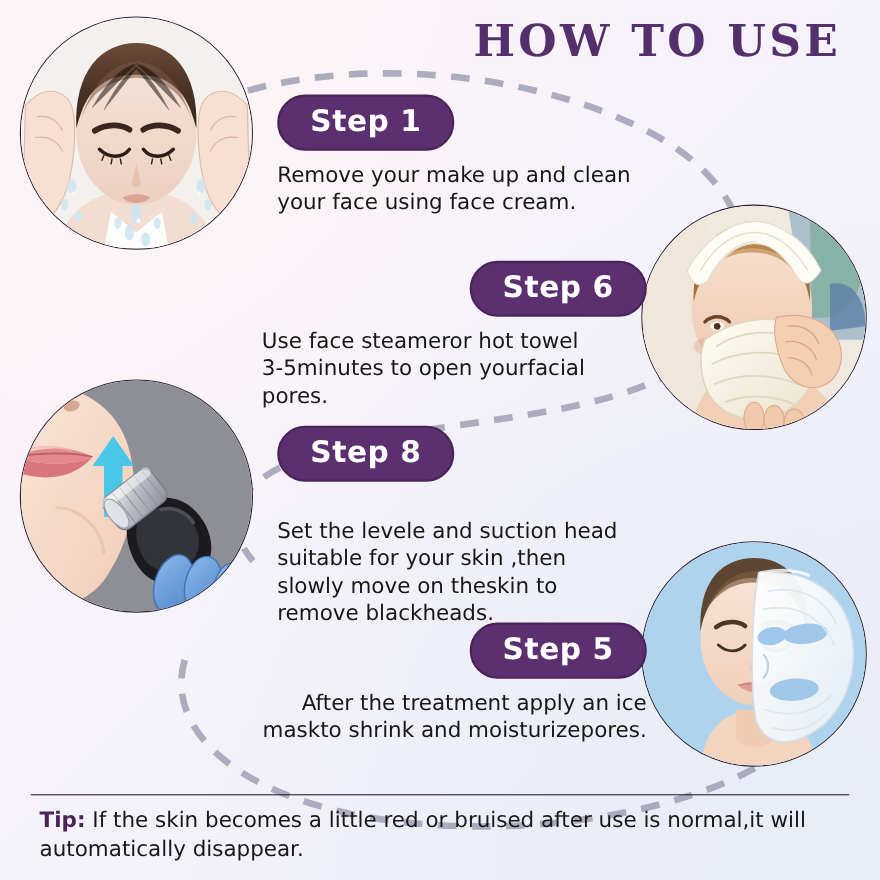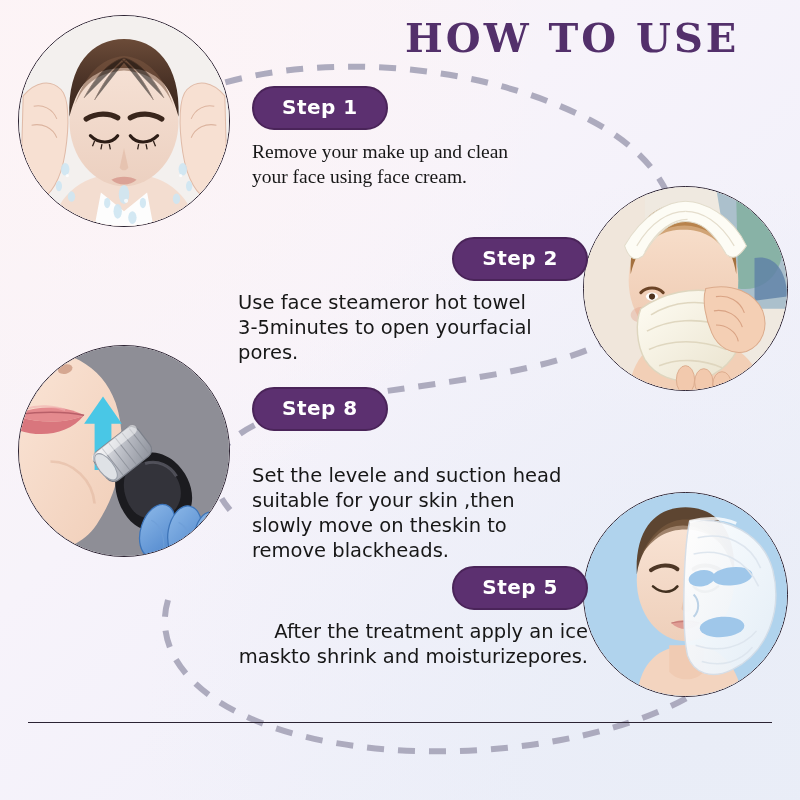--- a/index.html
+++ b/index.html
@@ -13,20 +13,21 @@
     background:
       radial-gradient(circle at 12% 8%, #fdf4f6 0%, rgba(253,244,246,0) 45%),
       radial-gradient(circle at 88% 92%, #e9edf7 0%, rgba(233,237,247,0) 55%),
       linear-gradient(135deg,#fbf3f6 0%,#f7f3fa 38%,#f2f1fa 66%,#eaeef8 100%);
     overflow:hidden;
   }
 
   
   #title{
     position:absolute;left:405px;top:14px;width:385px;height:48px;
+    text-align:center;
     font-family:"DejaVu Serif", serif;
     font-weight:700;
     font-size:40px;
     letter-spacing:3px;
     color:#53306b;
     line-height:48px;
     white-space:nowrap;
   }
 
   
@@ -49,38 +50,38 @@
   
   .step{position:absolute;}
   .badge{
     display:inline-block;
     background:#5c3070;
     border:2px solid #4a2459;
     border-radius:26px;
     color:#ffffff;
     font-family:"DejaVu Sans", sans-serif;
     font-weight:700;
-    font-size:20px;
+    font-size:27px;
     line-height:1;
     padding:9px 28px 11px 28px;
     letter-spacing:0.5px;
     white-space:nowrap;
   }
   .steptext{
     margin-top:9px;
     color:#171717;
     font-family:"DejaVu Sans", sans-serif;
     font-weight:400;
     font-size:19.5px;
     line-height:25px;
     white-space:pre-line;
   }
 
   #s1{left:252px;top:86px;width:350px;}
-  #s1 .steptext{text-align:left;font-family:Liberation Serif, serif;}
+  #s1 .steptext{text-align:left;}
   #s2{left:238px;top:237px;width:350px;text-align:right;}
   #s2 .steptext{text-align:left;}
   #s3{left:252px;top:387px;width:350px;}
   #s3 .steptext{text-align:left;margin-top:32px;}
   #s4{left:238px;top:566px;width:350px;text-align:right;}
   #s4 .steptext{text-align:right;}
 
   
   #tipsep{
     position:absolute;left:28px;top:722px;width:744px;height:0;
@@ -375,34 +376,36 @@
     </svg>
   </div>
 
   <div class="step" id="s1">
     <span class="badge">Step 1</span>
     <div class="steptext">Remove your make up and clean
 your face using face cream.</div>
   </div>
 
   <div class="step" id="s2">
-    <span class="badge">Step 2</span>
+    <span class="badge">Step 6</span>
     <div class="steptext">Use face steameror hot towel
 3-5minutes to open yourfacial pores.</div>
   </div>
 
   <div class="step" id="s3">
     <span class="badge">Step 8</span>
     <div class="steptext">Set the levele and suction head
 suitable for your skin ,then
 slowly move on theskin to
 remove blackheads.</div>
   </div>
 
   <div class="step" id="s4">
     <span class="badge">Step 5</span>
     <div class="steptext">After the treatment apply an ice
 maskto shrink and moisturizepores.</div>
   </div>
 
   <div id="tipsep"></div>
+  <div id="tip"><span class="tipword">Tip:</span><span class="tipbody"> If the skin becomes a little red or bruised after use is normal,it will
+     automatically disappear.</span></div>
 
 </div>
 
 </body></html>

